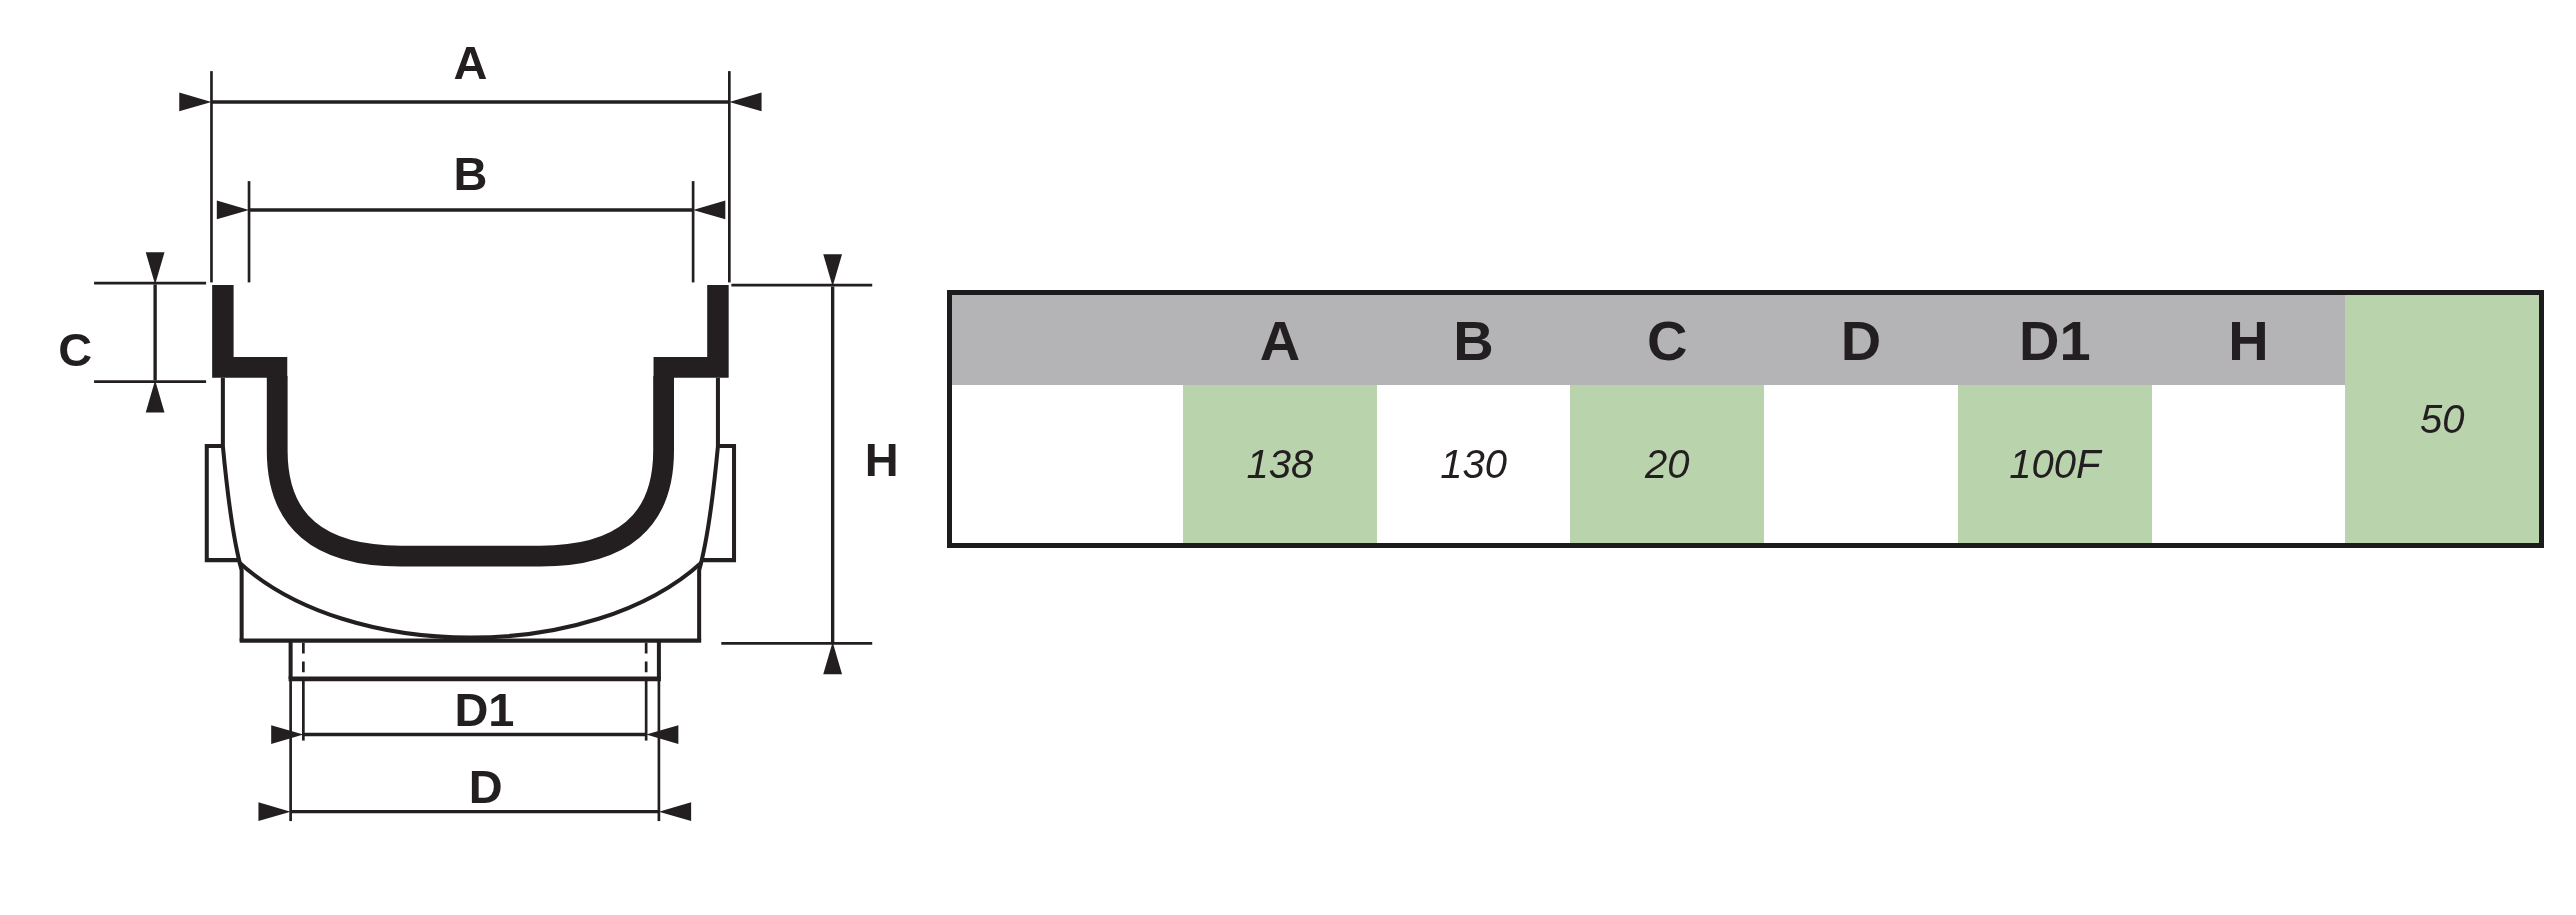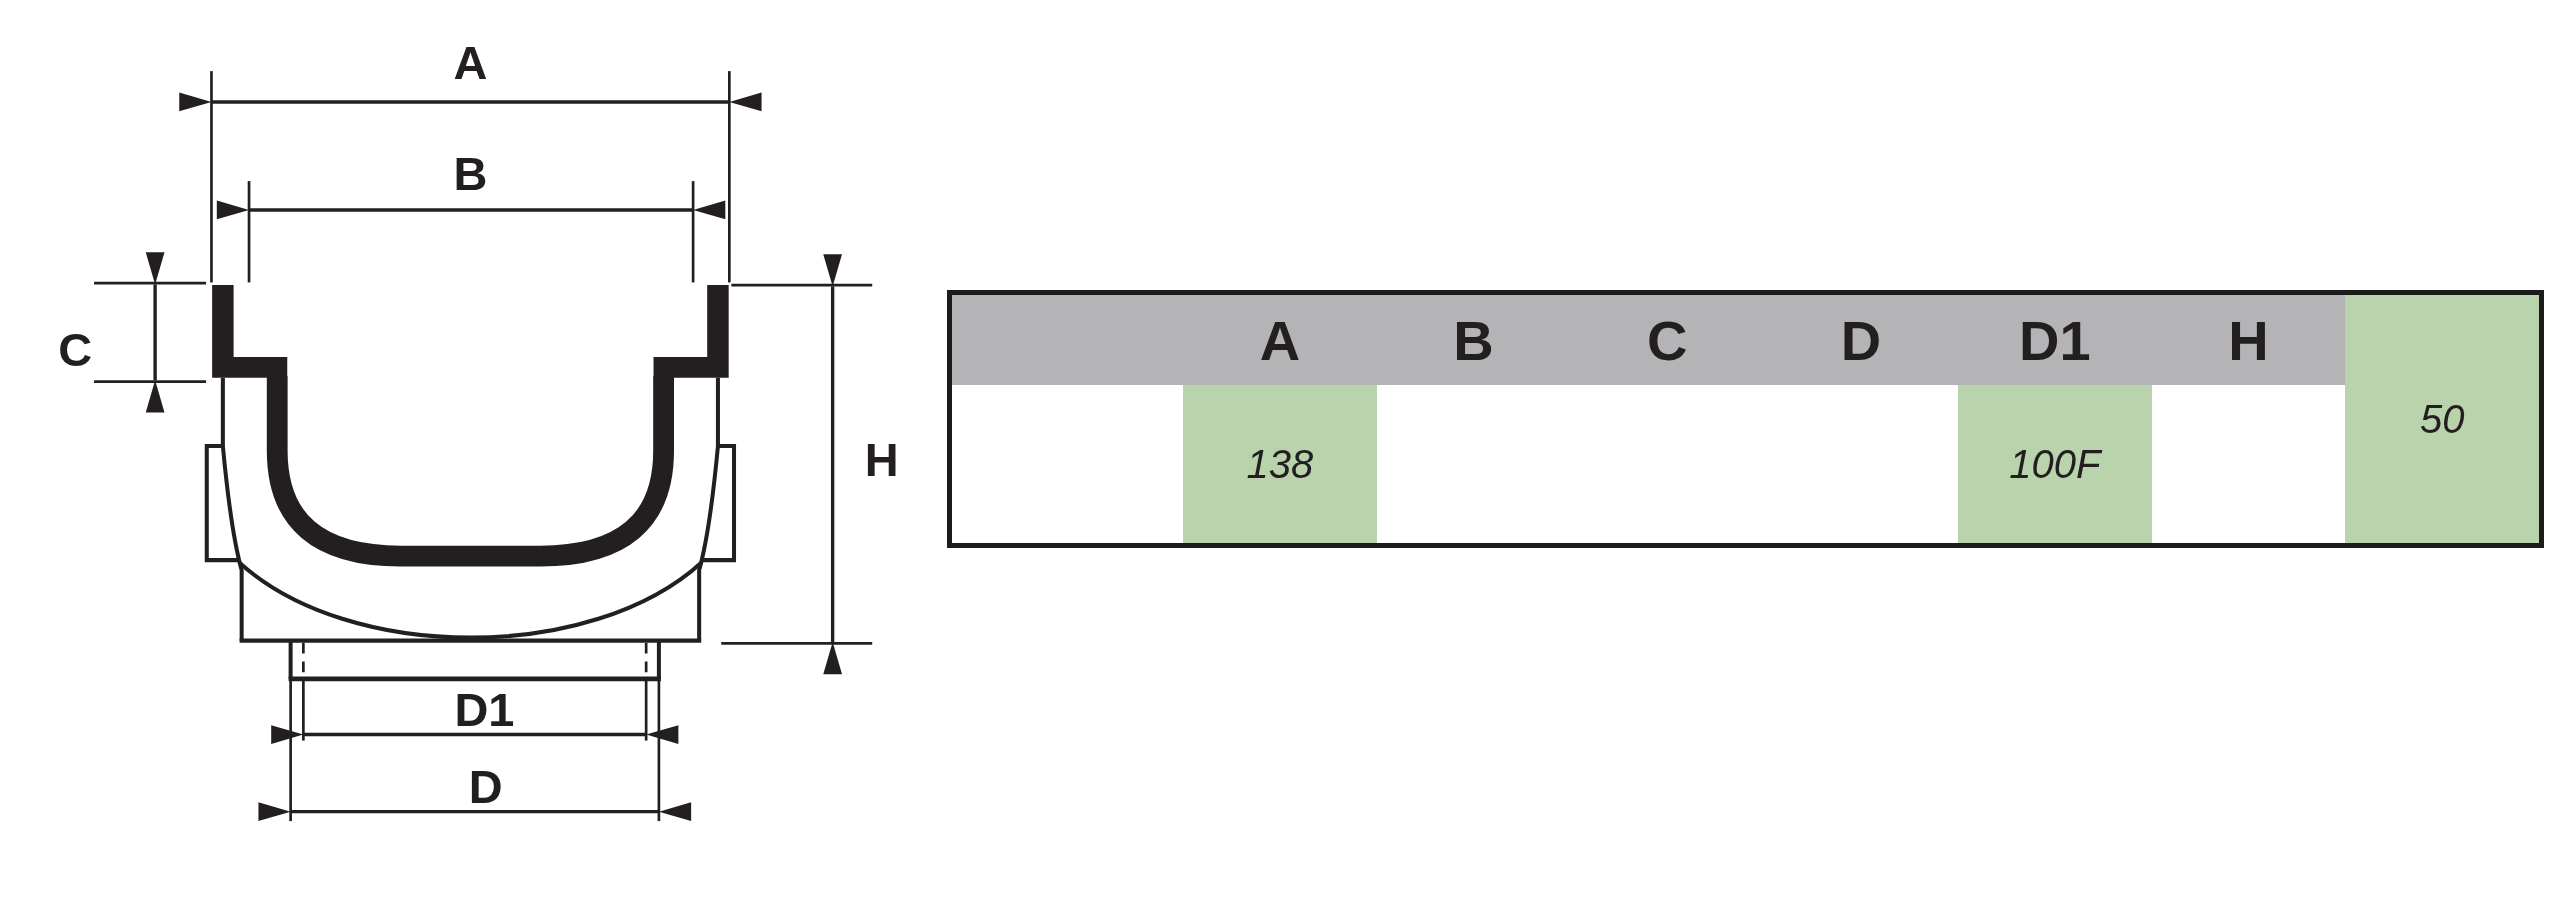--- a/index.html
+++ b/index.html
@@ -96,23 +96,25 @@
     <div class="col c0">
       <div class="th"></div>
       <div class="td"></div>
     </div>
     <div class="col">
       <div class="th">A</div>
       <div class="td green">138</div>
     </div>
     <div class="col">
       <div class="th">B</div>
+      <div class="td">130</div>
     </div>
     <div class="col">
       <div class="th">C</div>
+      <div class="td green">20</div>
     </div>
     <div class="col">
       <div class="th">D</div>
     </div>
     <div class="col">
       <div class="th">D1</div>
       <div class="td green">100F</div>
     </div>
     <div class="col">
       <div class="th">H</div>

